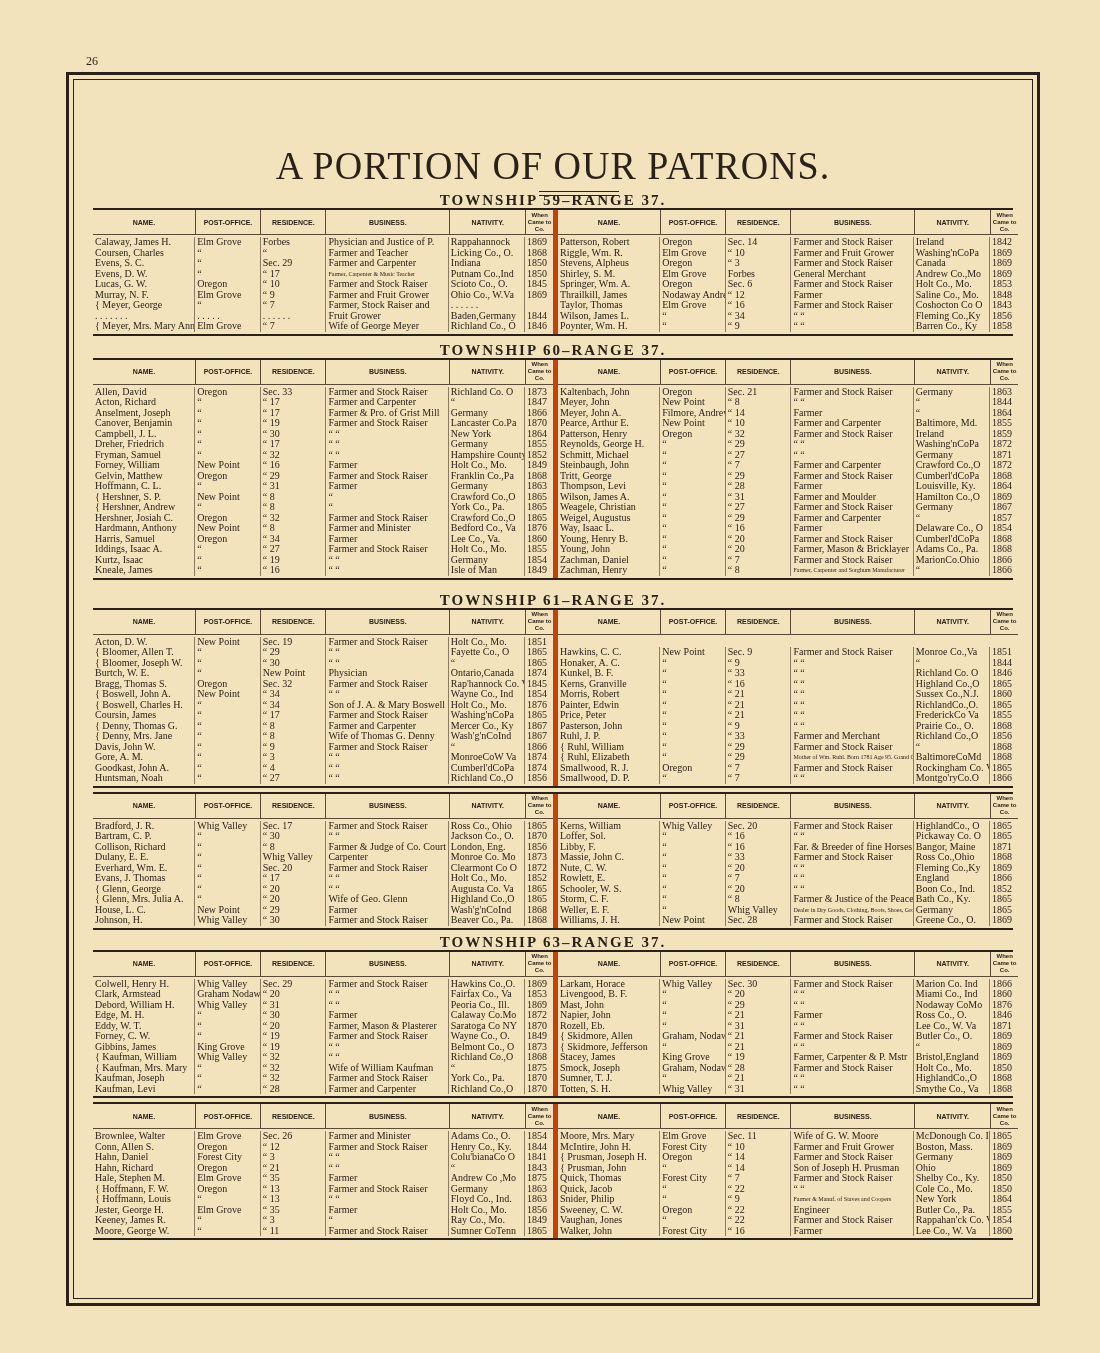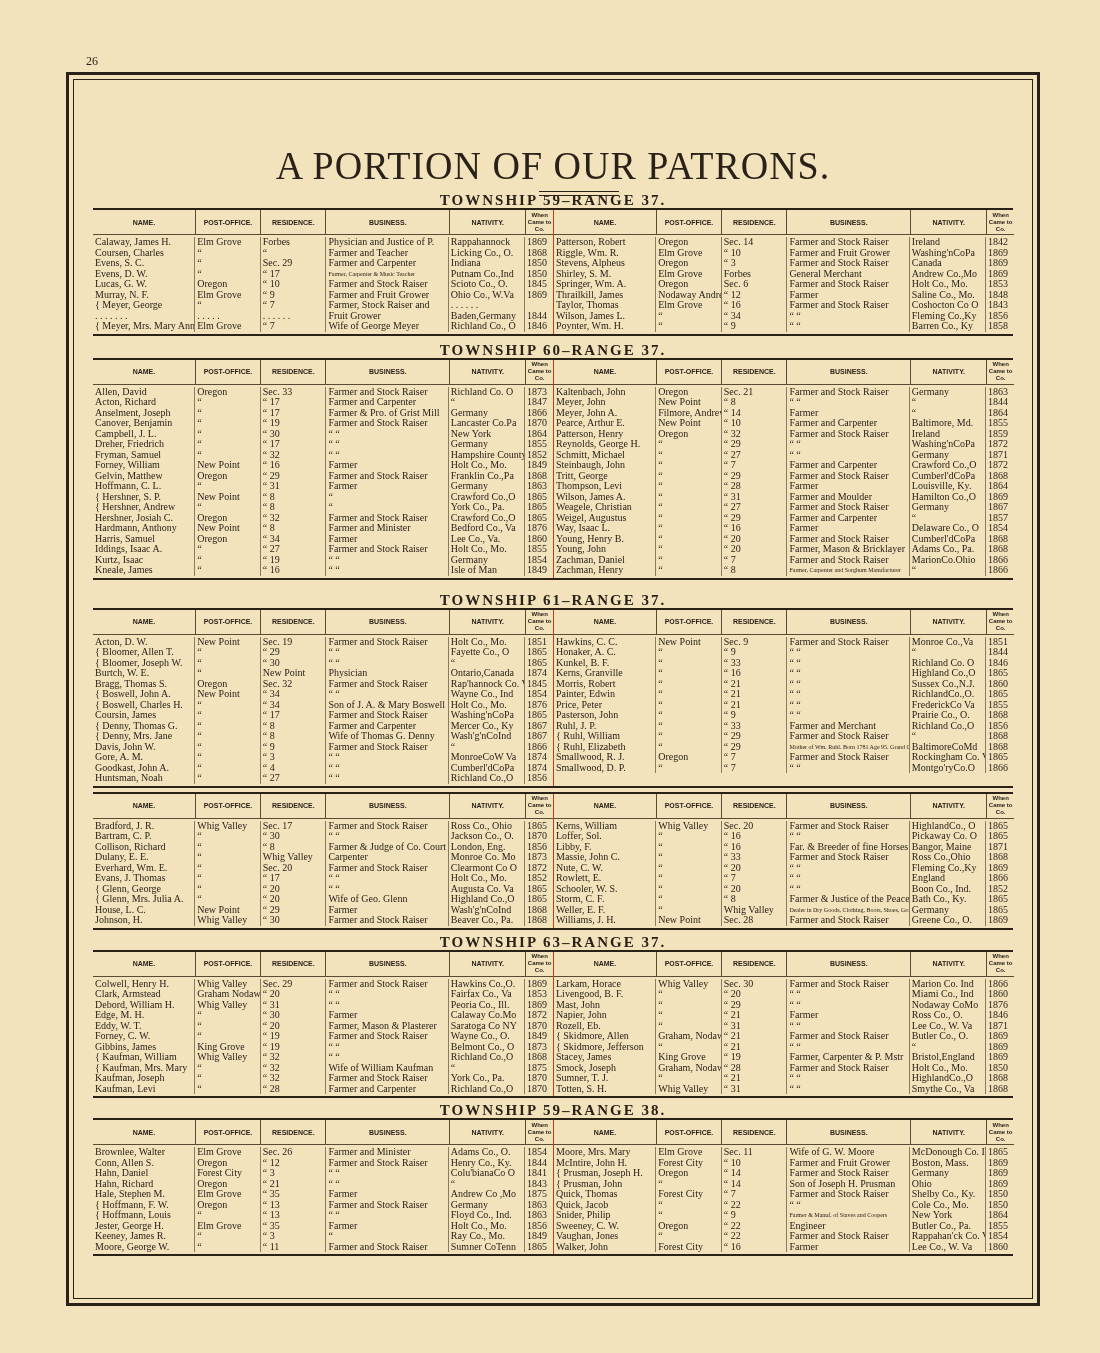--- a/index.html
+++ b/index.html
@@ -25,21 +25,21 @@
     transform:scaleY(1.05);
   }
   .title-rule { position:absolute; left:470px; width:80px; top:116px; border-top:1px solid #2a2218; border-bottom:1px solid #2a2218; height:3px; }
   .sections { position:absolute; left:24px; top:117px; width:920px; }
   .township-title {
     text-align:center; font-size:15px; letter-spacing:2px; font-weight:bold;
     margin:0; height:16px; line-height:16px;
   }
   .tbl { display:flex; width:920px; border-top:2px solid #2a2218; border-bottom:2px solid #2a2218; }
   .half { width:460px; display:flex; flex-direction:column; }
-  .half + .half { border-left:1px solid #c2410c; }
+  .half + .half { border-left:5px solid #c2410c;justify-content:space-between; }
   .hdr { display:flex; height:24px; border-bottom:1px solid #5a4a36; }
   .hdr div { font-family:"Liberation Sans", sans-serif; font-size:7px; font-weight:bold; display:flex; align-items:center; justify-content:center; border-right:1px solid #5a4a36; text-align:center; line-height:7px; }
   .hdr div:last-child { border-right:none; font-size:6px; }
   .row { display:flex; height:10.5px; font-size:10px; line-height:10.5px; white-space:nowrap; }
   .row div { overflow:hidden; padding-left:2px; border-right:1px solid #8a7a60; }
   .row div:last-child { border-right:none; }
   .c-name { width:103px; }
   .c-po { width:65px; }
   .c-res { width:65px; }
   .c-bus { width:124px; }
@@ -1184,21 +1184,20 @@
                 <div class="c-bus">“          “</div>
                 <div class="c-nat">Smythe Co., Va</div>
                 <div class="c-yr">1868</div>
               </div>
             </div>
           </div>
     </div>
   </div>
 
   <div class="section" style="margin-top: 4px;">
-    <div class="township-title">TOWNSHIP 59–RANGE 38.</div>
     <div class="tbl">
       <div class="half">
             <div class="hdr">
               <div class="c-name">NAME.</div>
               <div class="c-po">POST-OFFICE.</div>
               <div class="c-res">RESIDENCE.</div>
               <div class="c-bus">BUSINESS.</div>
               <div class="c-nat">NATIVITY.</div>
               <div class="c-yr">When Came to Co.</div>
             </div>

